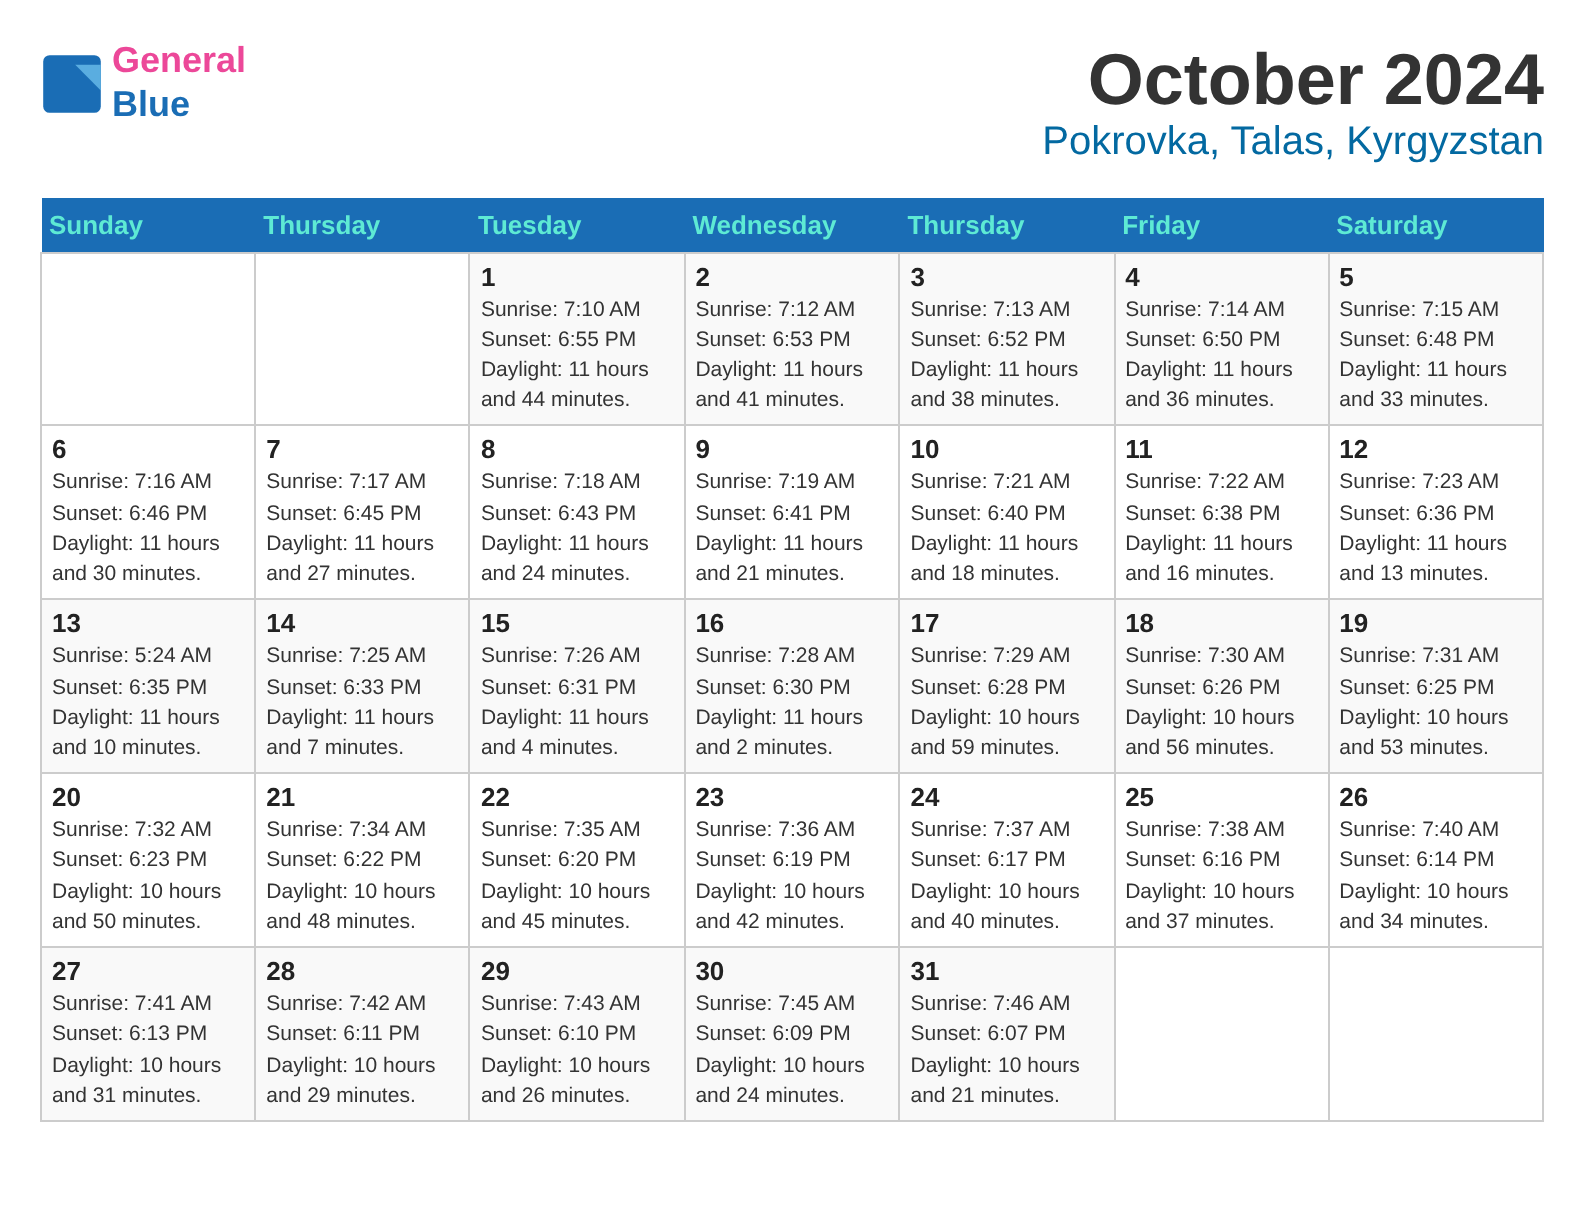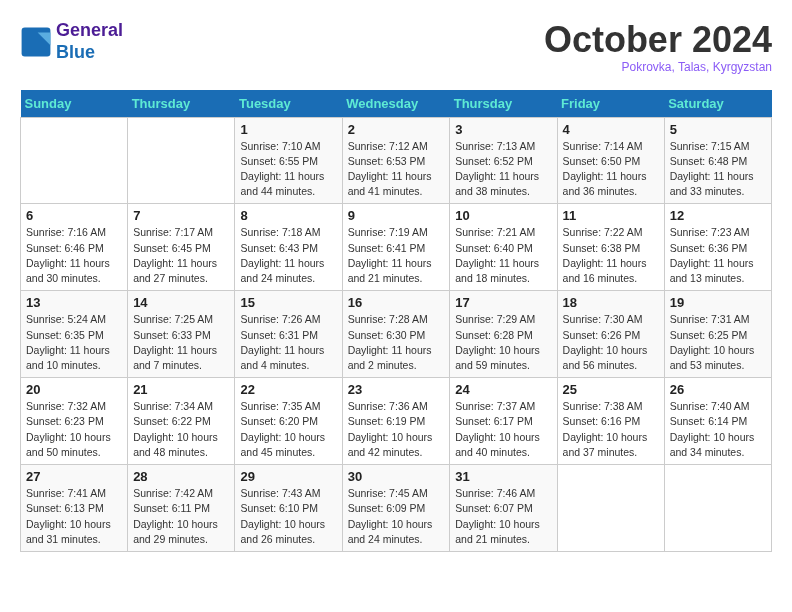--- a/index.html
+++ b/index.html
@@ -20,39 +20,39 @@
       display: flex;
       align-items: center;
     }
     .logo-text {
       font-size: 18px;
       font-weight: bold;
       color: #333;
       line-height: 1.2;
     }
     .logo-text span {
-      color: #4c1d95;
+      color: #ec4899;
     }
     .logo-icon {
       width: 32px;
       height: 32px;
       margin-right: 4px;
     }
     .title-block {
       text-align: right;
     }
     .month-title {
       font-size: 36px;
       font-weight: bold;
       color: #333;
       line-height: 1.1;
     }
     .location {
-      font-size: 12px;
-      color: #8b5cf6;
+      font-size: 20px;
+      color: #0369a1;
     }
     table {
       width: 100%;
       border-collapse: collapse;
       font-size: 11px;
     }
     thead tr th {
       background-color: #1a6db5;
       color: #5eead4;
       padding: 6px 4px;

